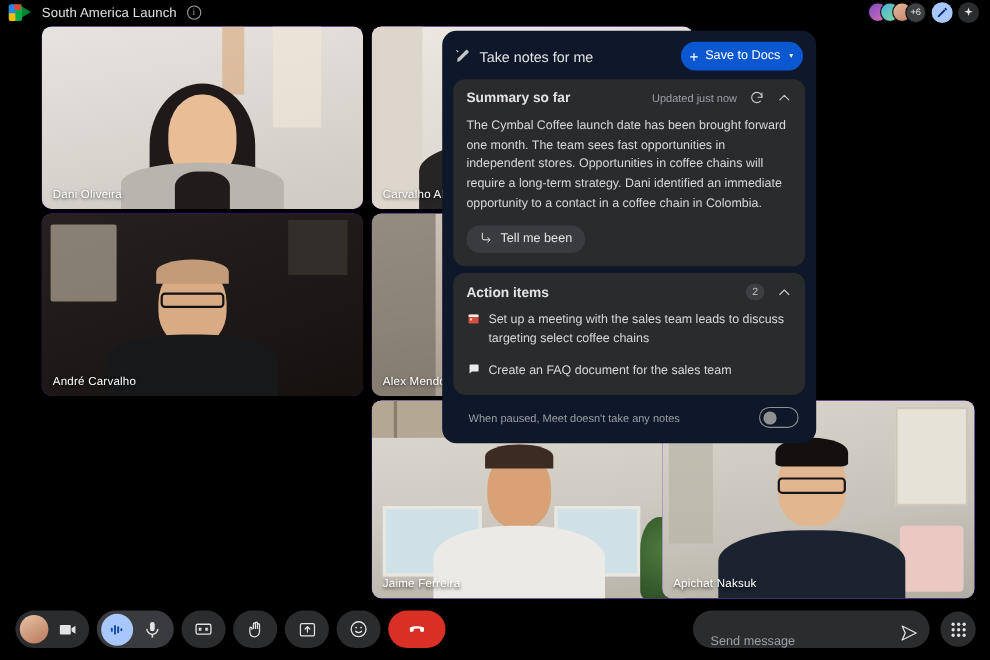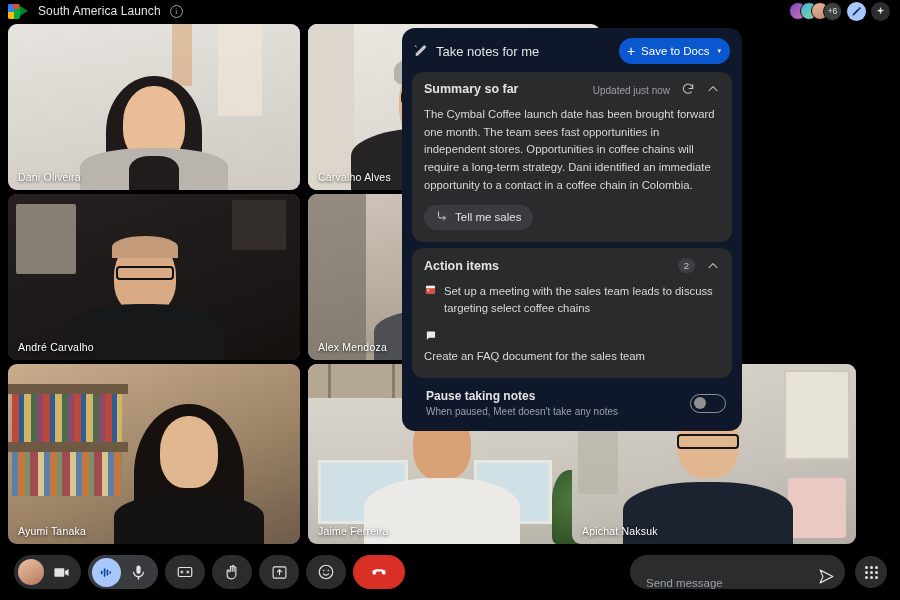--- a/index.html
+++ b/index.html
@@ -47,21 +47,21 @@
   .round-btn {
     width: 19px; height: 19px; border-radius: 50%;
     display: flex; align-items: center; justify-content: center;
   }
   .round-btn.blue { background: #a8c7fa; color: #062e6f; }
   .round-btn.dark { background: #2b2c2e; color: #e3e3e3; }
 
   
   .grid { position: absolute; top: 24px; left: 8px; width: 884px; height: 520px; }
   .tile {
-    position: absolute; border-radius: 9px; overflow: hidden; background: #6d28d9;
+    position: absolute; border-radius: 9px; overflow: hidden; background: #6d28d9; margin-left: 30px;
   }
   .tile .bg { position: absolute; inset: 0; }
   .nametag {
     position: absolute; left: 10px; bottom: 7px; color: #fff; font-size: 10.5px;
     text-shadow: 0 1px 3px rgba(0,0,0,.75); letter-spacing: .2px;
   }
   
   .person { position: absolute; left: 50%; transform: translateX(-50%); bottom: 0; }
   .head { position: absolute; left: 50%; transform: translateX(-50%); border-radius: 48% 48% 42% 42%; }
   .torso { position: absolute; left: 50%; transform: translateX(-50%); bottom: 0; border-radius: 45% 45% 0 0; }
@@ -95,21 +95,21 @@
     background: #3a3b3e; color: #e3e3e3; border-radius: 15px; height: 25px; padding: 0 12px;
     font-size: 11.5px;
   }
   .count-badge {
     background: #3c4043; color: #c4c7c5; border-radius: 9px; min-width: 17px; height: 15px;
     font-size: 9.5px; display: flex; align-items: center; justify-content: center; padding: 0 4px;
     margin-left: auto;
   }
   .action-list { padding: 6px 12px 12px 12px; }
   .action-item { display: flex; gap: 7px; color: #d6d8da; font-size: 11.3px; line-height: 1.5; margin-bottom: 12px; }
-  .action-item:last-child { margin-bottom: 2px; flex-direction: column; }
+  .action-item:last-child { margin-bottom: 2px; }
   .ai-icon { flex: none; width: 13px; margin-top: 1px; display: flex; justify-content: center; }
   .pause-row { display: flex; align-items: center; padding: 11px 6px 4px 14px; }
   .pause-label { color: #e3e3e3; font-size: 12px; font-weight: bold; }
   .pause-sub { color: #9aa0a6; font-size: 10px; margin-top: 3px; }
   .toggle {
     margin-left: auto; width: 36px; height: 19px; border-radius: 11px;
     border: 1.5px solid #8e918f; background: transparent; position: relative; flex: none;
   }
   .toggle .knob { position: absolute; left: 3px; top: 2.5px; width: 12px; height: 12px; border-radius: 50%; background: #8e918f; }
 
@@ -218,33 +218,20 @@
       <div style="position:absolute;left:0;top:0;width:58px;height:166px;background:#6d655c;opacity:.6"></div>
       <div style="position:absolute;right:0;top:0;width:70px;height:166px;background:#a79c8d;opacity:.7"></div>
       <div class="person" style="width:150px;height:124px;left:50%">
         <div class="head" style="top:6px;width:64px;height:78px;background:#e0b089"></div>
         <div style="position:absolute;left:50%;transform:translateX(-50%);top:2px;width:68px;height:18px;background:#8d6b4c;border-radius:50% 50% 0 0"></div>
         <div class="torso" style="width:160px;height:52px;background:#4d4f52"></div>
       </div>
       <div class="nametag">Alex Mendoza</div>
     </div>
 
-    <div class="tile" style="left:0;top:340px;width:292px;height:180px">
-      <div class="bg" style="background:linear-gradient(160deg,#c9ad8d 0%,#9e8568 55%,#6d5c49 100%)"></div>
-      <div style="position:absolute;left:0;top:20px;width:120px;height:10px;background:#6e5943"></div>
-      <div style="position:absolute;left:0;top:78px;width:120px;height:10px;background:#6e5943"></div>
-      <div style="position:absolute;left:4px;top:30px;width:110px;height:48px;background:repeating-linear-gradient(90deg,#b8493c 0 7px,#2f5d8f 7px 12px,#d2b36a 12px 19px,#4b6b4a 19px 25px,#8a4a6b 25px 31px)"></div>
-      <div style="position:absolute;left:4px;top:88px;width:110px;height:44px;background:repeating-linear-gradient(90deg,#5d7ea8 0 6px,#c4763f 6px 13px,#7b8f6b 13px 18px,#a04a52 18px 26px,#d8c48f 26px 32px)"></div>
-      <div class="person" style="width:160px;height:150px;left:62%">
-        <div class="hair" style="top:10px;width:110px;height:140px;background:#16100f"></div>
-        <div class="head" style="top:22px;width:58px;height:72px;background:#e0b78f"></div>
-        <div class="torso" style="width:150px;height:50px;background:#141212"></div>
-      </div>
-      <div class="nametag">Ayumi Tanaka</div>
-    </div>
 
     <div class="tile" style="left:300px;top:340px;width:292px;height:180px">
       <div class="bg" style="background:linear-gradient(175deg,#ddd9d1 0%,#cfcac1 55%,#b9b4aa 100%)"></div>
       <div style="position:absolute;left:0;top:0;width:292px;height:34px;background:#b4a794"></div>
       <div style="position:absolute;left:20px;top:0;width:3px;height:34px;background:#8a7d6b"></div>
       <div style="position:absolute;left:84px;top:0;width:3px;height:34px;background:#8a7d6b"></div>
       <div style="position:absolute;left:190px;top:0;width:3px;height:34px;background:#8a7d6b"></div>
       <div style="position:absolute;left:10px;top:96px;width:90px;height:64px;background:#cfe0e6;border:3px solid #e8e6e1"></div>
       <div style="position:absolute;right:48px;top:96px;width:78px;height:64px;background:#cfe0e6;border:3px solid #e8e6e1"></div>
       <div style="position:absolute;right:4px;bottom:0;width:44px;height:74px;background:radial-gradient(circle at 50% 40%,#4e7a3e,#2e4f26);border-radius:40% 40% 10% 10%"></div>
@@ -304,21 +291,21 @@
         </span>
       </div>
       <div class="summary-text">The Cymbal Coffee launch date has been brought forward one month. The team sees fast opportunities in independent stores. Opportunities in coffee chains will require a long-term strategy. Dani identified an immediate opportunity to a contact in a coffee chain in Colombia.</div>
       <div class="tell-more">
         <span>
           <svg width="12" height="12" viewBox="0 0 24 24" fill="none" stroke="currentColor" stroke-width="1.8" stroke-linecap="round" stroke-linejoin="round">
               <path d="M5 4v9a3 3 0 003 3h10"></path>
               <path d="M15 12l4 4-4 4"></path>
             </svg>
         </span>
-        <span>Tell me sales</span>
+        <span>Tell me been</span>
       </div>
     </div>
 
     <div class="card">
       <div class="card-head">
         <span class="ct">Action items</span>
         <span class="count-badge">2</span>
         <span class="ic">
           <svg width="14" height="14" viewBox="0 0 24 24" fill="none" stroke="currentColor" stroke-width="1.8" stroke-linecap="round" stroke-linejoin="round">
               <path d="M5 15l7-7 7 7"></path>
@@ -342,21 +329,20 @@
                 <path d="M4 3h16a2 2 0 012 2v10a2 2 0 01-2 2H9l-5 4V5a2 2 0 012-2z"></path>
               </svg>
           </span>
           <span>Create an FAQ document for the sales team</span>
         </div>
       </div>
     </div>
 
     <div class="pause-row">
       <div>
-        <div class="pause-label">Pause taking notes</div>
         <div class="pause-sub">When paused, Meet doesn't take any notes</div>
       </div>
       <div class="toggle">
           <div class="knob"></div>
         </div>
     </div>
   </div>
 
   <div class="bottombar">
     <div class="ctrl-group">

